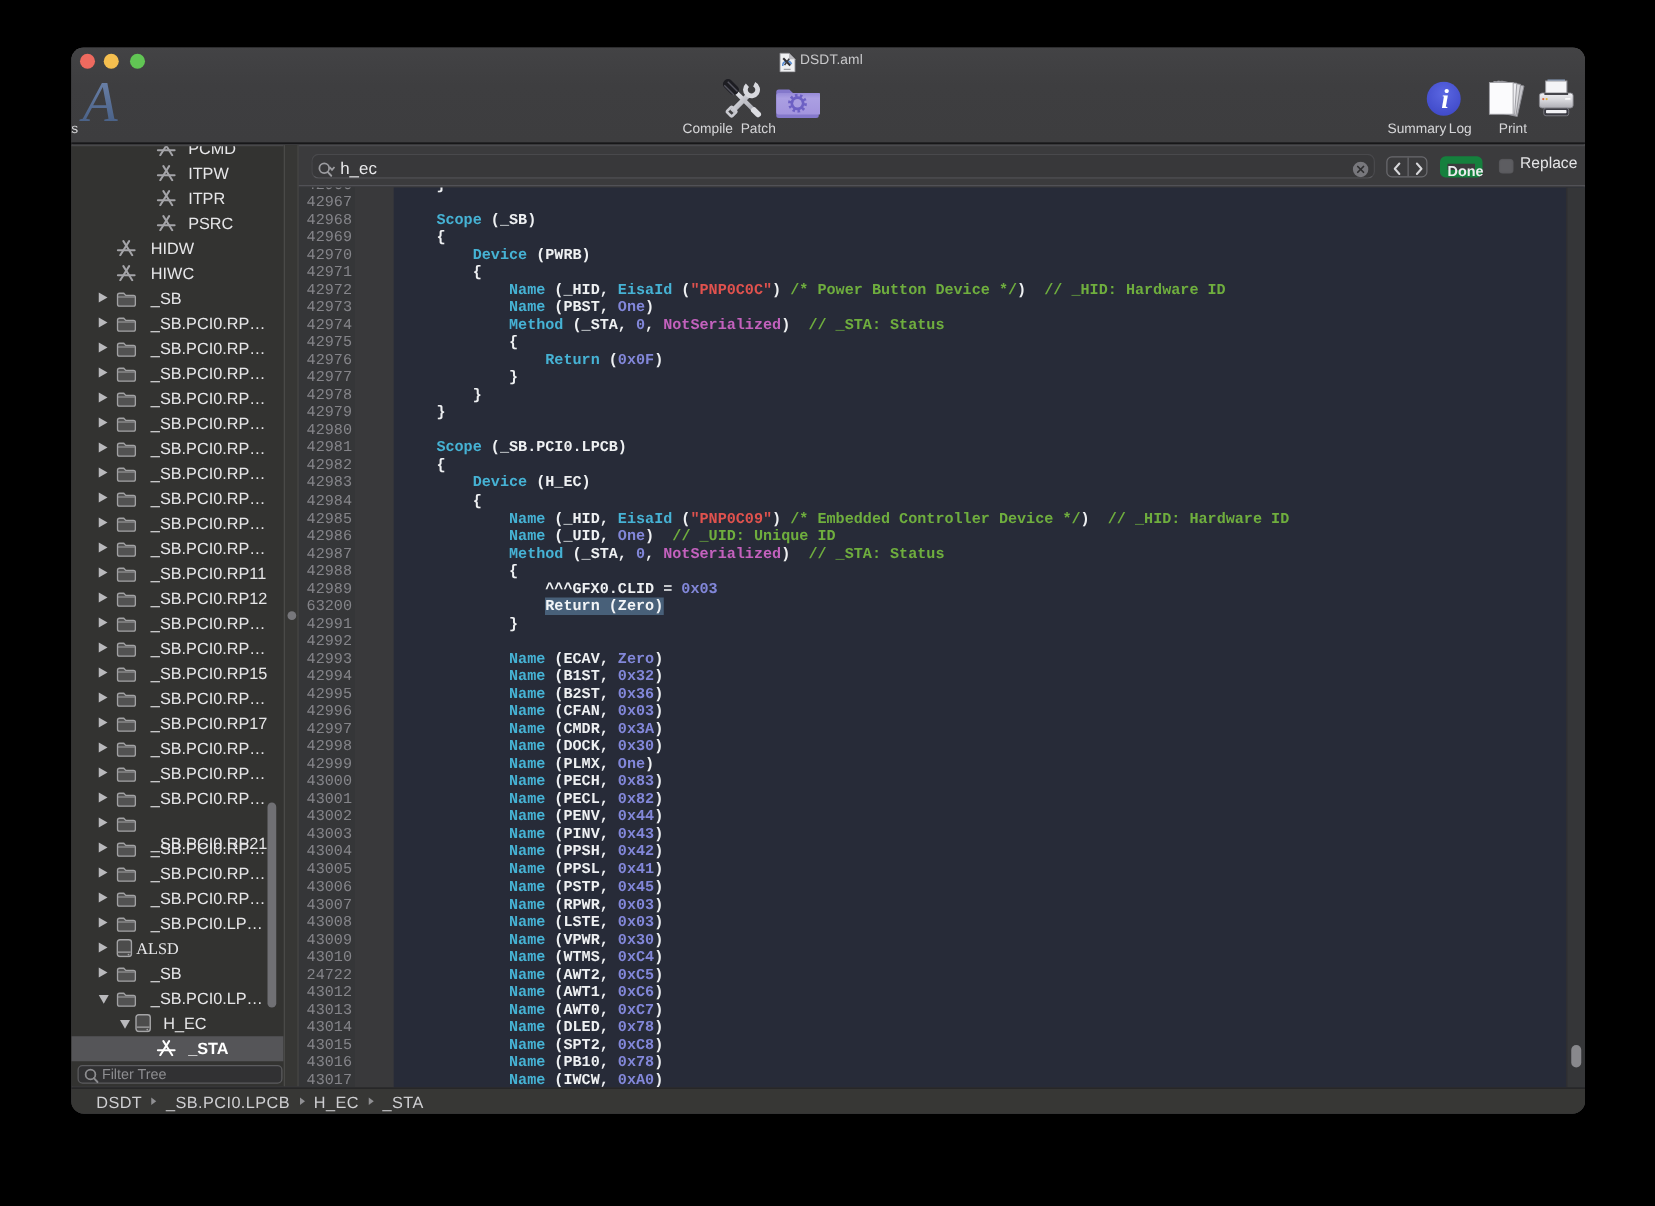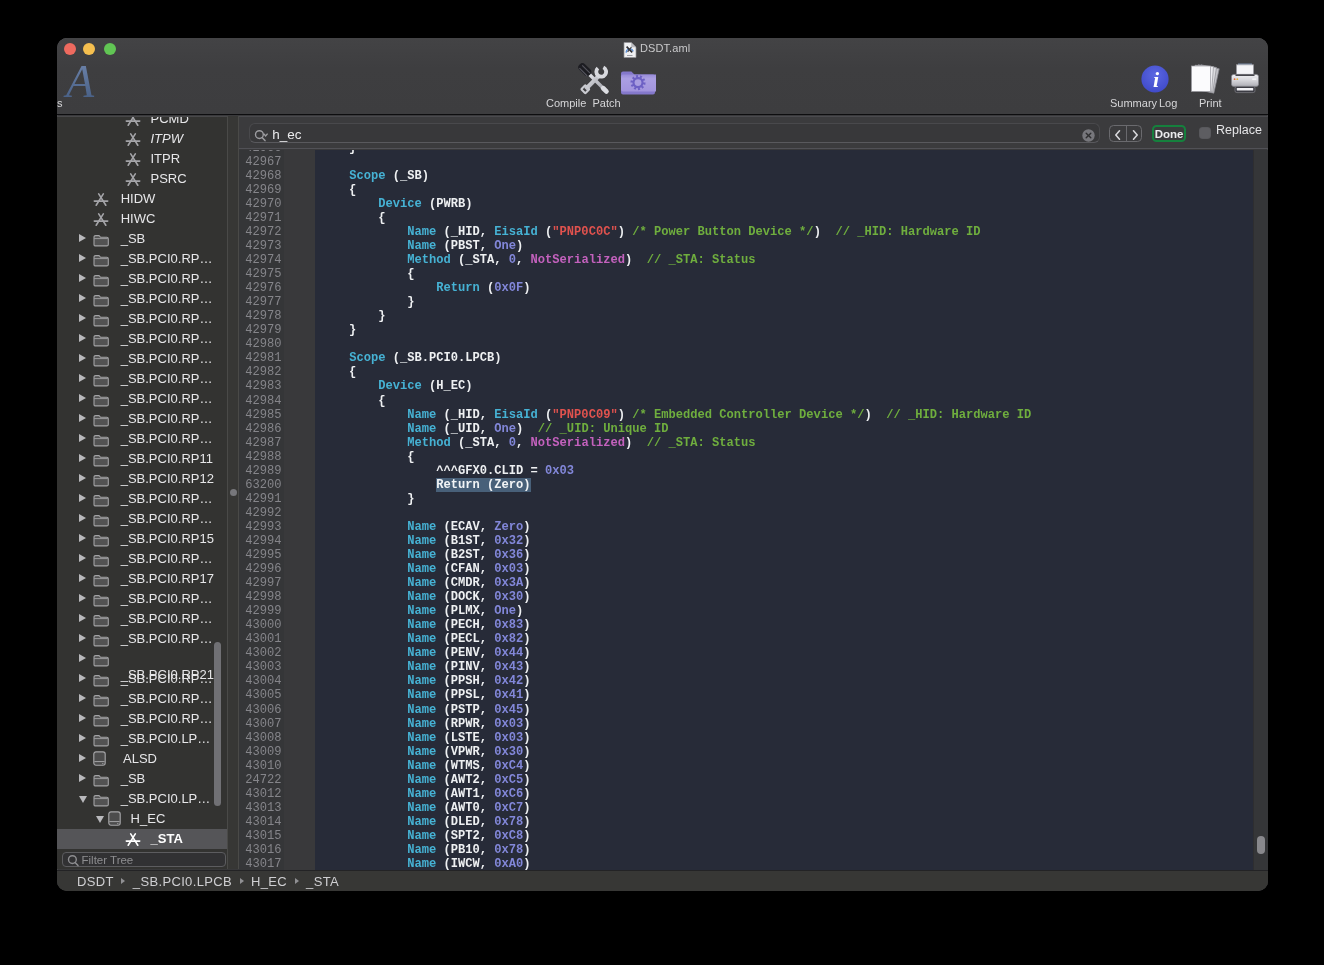--- a/index.html
+++ b/index.html
@@ -25,22 +25,22 @@
 .ticon { position:absolute; top:3px; }
 #filterbox { left:4.5px; top:735.2px; width:164px; height:15.5px; border:1px solid #5c5c5f;
   border-radius:4px; background:#313133; color:#8d8d90; font-size:11.5px; line-height:14px;}
 #searchrow { left:182px; top:77.8px; width:1029px; height:33.7px; background:#3b3b3d; border-top:1px solid #4a4a4e; border-bottom:1px solid #515156;}
 #sfield { position:absolute; left:9.6px; top:6.4px; width:851px; height:19.4px; background:#38383a;
   border:1px solid #49494c; border-bottom-color:#59595d; border-radius:6px; }
 #sfield .txt { position:absolute; left:22.6px; top:2.6px; font-size:13.5px; color:#eaeaec; }
 .navseg { position:absolute; left:869.5px; top:8.2px; width:33.4px; height:17.5px;
   border:1px solid #6a6a6e; border-radius:4.5px; }
 .navseg .mid { position:absolute; left:16.2px; top:0; width:1px; height:15.5px; background:#6a6a6e;}
-#donebtn { position:absolute; left:913px; top:8.2px; width:33.5px; height:17.5px; border:2px solid #15803d;
-  border-radius:4.5px; color:#ececee; font-size:11.5px; font-weight:700; text-align:right; line-height:15.5px;}
+#donebtn { position:absolute; left:913px; top:8.2px; width:33.5px; height:17.5px; border:6px solid #15803d;
+  border-radius:4.5px; color:#ececee; font-size:11.5px; font-weight:700; text-align:center; line-height:15.5px;}
 #repcb { position:absolute; left:959.5px; top:10.2px; width:12.5px; height:12.5px; background:#5d5d61;
   border-radius:3px; box-shadow: inset 0 0 1px rgba(0,0,0,0.5);}
 #replbl { position:absolute; left:977px; top:6.2px; font-size:12.5px; color:#e4e4e6;}
 #gutter { left:182px; top:111.5px; width:44.5px; height:720px; background:#353638; overflow:hidden;}
 #gutter .nums { position:absolute; top:-8.85px; left:0; width:42.6px; text-align:right;
   font-family:"Liberation Mono",monospace; font-size:12.1px; line-height:14.05px; color:#85858a;}
 #code { left:226.5px; top:111.5px; width:969px; height:720px; background:#272b38; overflow:hidden;margin-left:31px;}
 #code pre { position:absolute; top:-8.85px; left:5.6px; font-family:"Liberation Mono",monospace;
   font-size:12.1px; line-height:14.05px; font-weight:700; color:#eef0f2; white-space:pre;}
 .k { color:#46b2d4; } .s { color:#e0524e; } .c { color:#6fae3e; } .n { color:#8287d9; }
@@ -175,21 +175,21 @@
         <div class="lbl" style="left:93.5px; ">PCMD</div>
       </div>
       <div class="trow" style="top:11.8px; ">
         <div class="ticon" style="left:67.5px; top:3px;"><svg width="16" height="13" viewBox="0 0 16 13">
 <g stroke="#a4a4a8" stroke-width="1.6" stroke-linecap="round" fill="none">
 <line x1="3.2" y1="12.2" x2="10.3" y2="0.9"></line>
 <line x1="12.8" y1="12.2" x2="5.7" y2="0.9"></line>
 <line x1="1.3" y1="8.1" x2="14.7" y2="8.1"></line>
 </g>
           </svg></div>
-        <div class="lbl" style="left:93.5px;font-style:italic; ">ITPW</div>
+        <div class="lbl" style="left:93.5px; ">ITPW</div>
       </div>
       <div class="trow" style="top:31.8px; ">
         <div class="ticon" style="left:67.5px; top:3px;"><svg width="16" height="13" viewBox="0 0 16 13">
 <g stroke="#a4a4a8" stroke-width="1.6" stroke-linecap="round" fill="none">
 <line x1="3.2" y1="12.2" x2="10.3" y2="0.9"></line>
 <line x1="12.8" y1="12.2" x2="5.7" y2="0.9"></line>
 <line x1="1.3" y1="8.1" x2="14.7" y2="8.1"></line>
 </g>
           </svg></div>
         <div class="lbl" style="left:93.5px; ">ITPR</div>
@@ -432,21 +432,21 @@
           </svg></div>
         <div class="lbl" style="left:63.7px; ">_SB.PCI0.LP…</div>
       </div>
       <div class="trow" style="top:631.8px; ">
         <div class="tri-r" style="left:21.5px;"></div>
         <div class="ticon" style="left:36px; top:2.5px;"><svg width="13" height="15" viewBox="0 0 13 15">
 <rect x="0.8" y="0.8" width="11.4" height="13.4" rx="2.2" fill="#4c4c4c" stroke="#a4a4a6" stroke-width="1.15"></rect>
 <line x1="1.4" y1="10.6" x2="11.6" y2="10.6" stroke="#a4a4a6" stroke-width="1"></line>
 <circle cx="9.8" cy="12.6" r="0.7" fill="#a4a4a6"></circle>
           </svg></div>
-        <div class="lbl" style="left:66px; ">ALSD</div>
+        <div class="lbl" style="left:52px;font-family:Liberation Serif, serif; ">ALSD</div>
       </div>
       <div class="trow" style="top:651.8px; ">
         <div class="tri-r" style="left:21.5px;"></div>
         <div class="ticon" style="left:36px; top:4px;"><svg width="16" height="13" viewBox="0 0 16 13">
 <path d="M1,3.2 q0,-1.6 1.6,-1.6 h3.4 l1.6,1.7 h6.2 q1.5,0 1.5,1.5 v5.6 q0,1.5 -1.5,1.5 h-11.2 q-1.6,0 -1.6,-1.5 z" fill="#525252" stroke="#a2a2a4" stroke-width="1.1"></path>
 <line x1="1.2" y1="4.6" x2="14.8" y2="4.6" stroke="#a2a2a4" stroke-width="0.9"></line>
           </svg></div>
         <div class="lbl" style="left:63.7px; ">_SB</div>
       </div>
       <div class="trow" style="top:671.8px; ">

